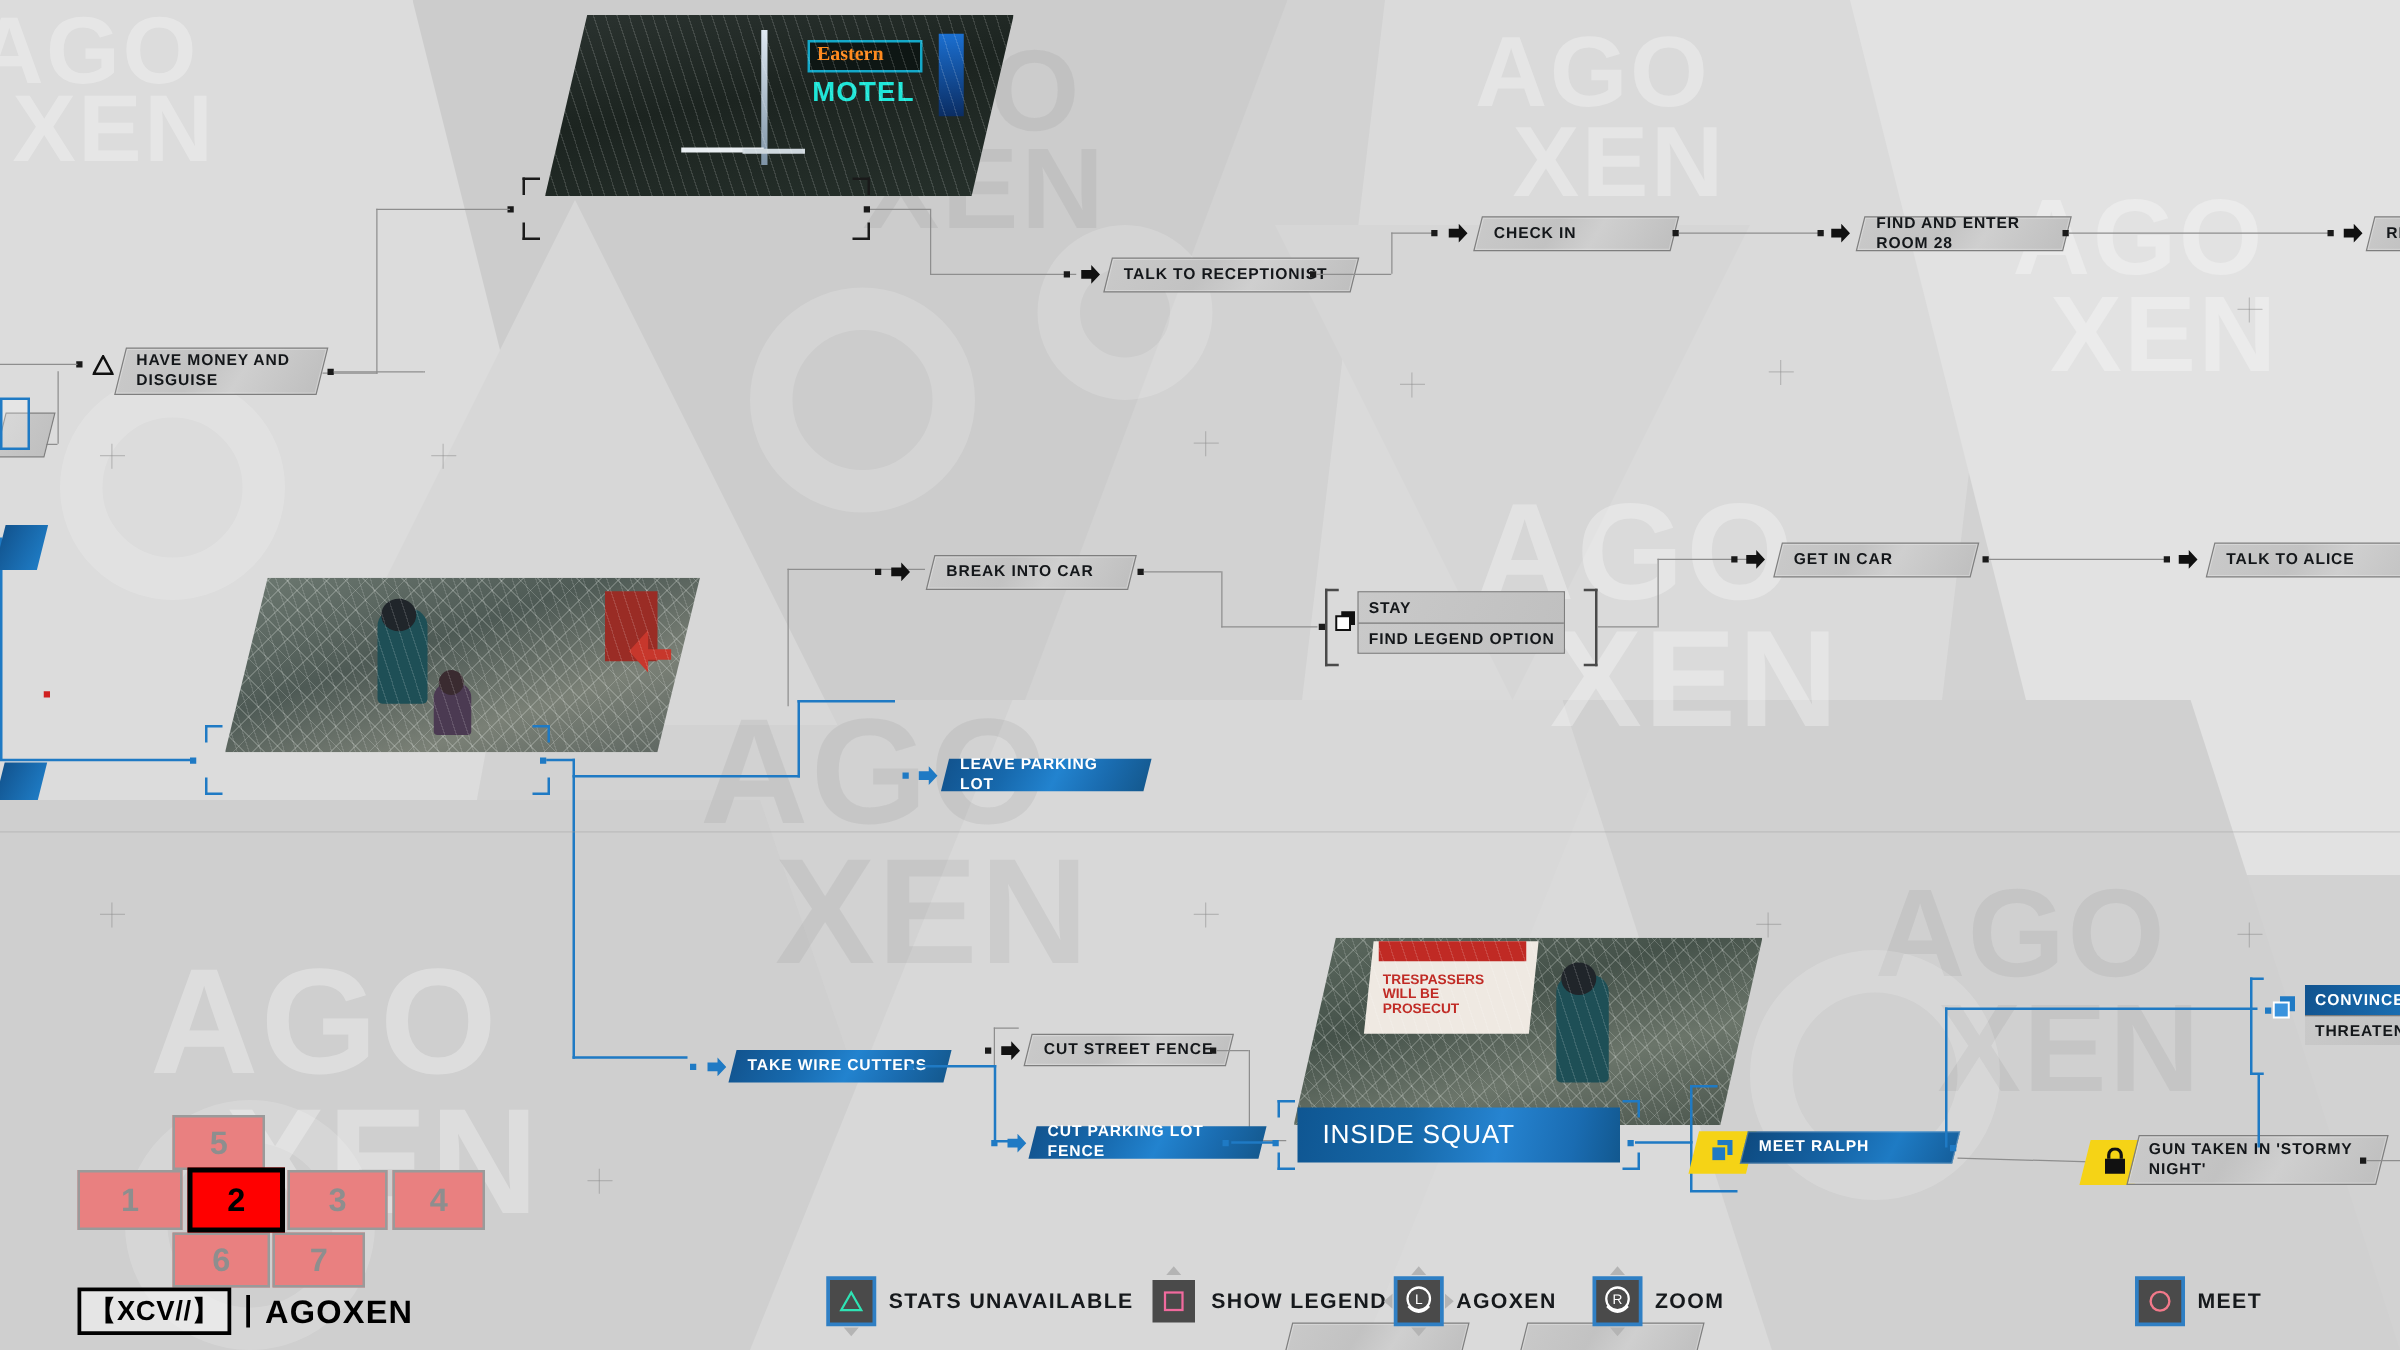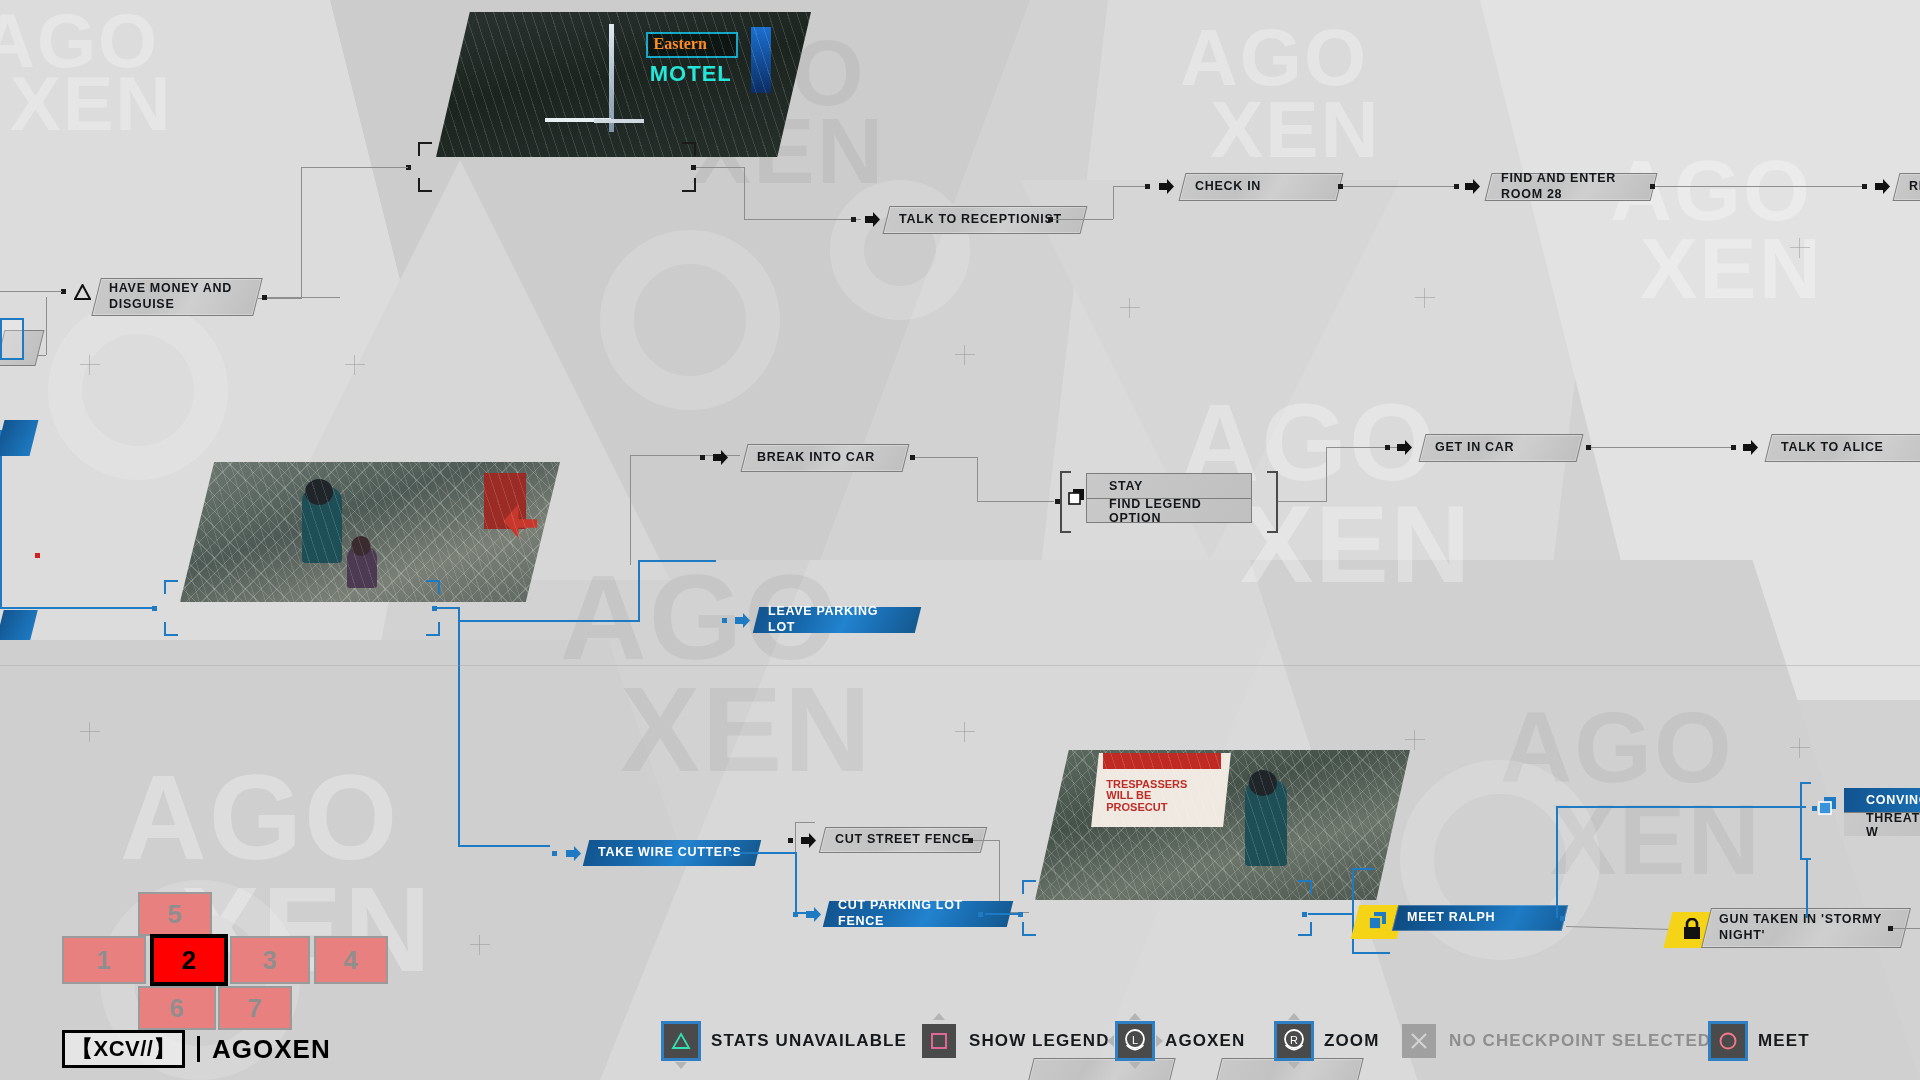--- a/index.html
+++ b/index.html
@@ -132,21 +132,21 @@
     background: repeating-linear-gradient(72deg, rgba(255,255,255,0.13) 0 1px, rgba(255,255,255,0) 1px 9px);
   }
 
   
   .cbrk { position: absolute; }
   .cbrk i { position:absolute; background:#4a4a4a; }
   .cbrk.blue i { background:#1f7ac4; }
 
   .choice-box { position:absolute; border:1px solid #7e7e7e; background:#bdbdbd; }
   .choice-box .row {
-    height: 24px; display:flex; align-items:center; padding-left:22px;
+    height: 24px; display:flex; align-items:center; padding-left:8px;
     font-size:12.5px; font-weight:700; letter-spacing:0.7px; color:#14171a;
     background: linear-gradient(110deg,#c9c9c9,#c0c0c0);
   }
   .choice-box .row + .row { border-top:1px solid #7e7e7e; }
 
   
   .mk { position:absolute; }
   .mk.tri svg, .mk.multi svg, .mk.lock svg { display:block; }
 
   
@@ -486,20 +486,23 @@
   <div class="thumb" style="left:1035px; top:750px; width:375px; height:150px;">
     <div class="img" style="background:linear-gradient(165deg,#5d6a60 0%,#45524a 35%,#6b756a 65%,#4a554d 100%);"></div>
     <div style="position:absolute; inset:0; background:repeating-linear-gradient(45deg, rgba(230,235,230,0.2) 0 1px, transparent 1px 11px), repeating-linear-gradient(-45deg, rgba(230,235,230,0.2) 0 1px, transparent 1px 11px);"></div>
     <div style="position:absolute; left:16%; top:2%; width:132px; height:74px; background:#efe9e2; transform:skewX(-6deg);"></div>
     <div style="position:absolute; left:18%; top:2%; width:118px; height:16px; background:#c02a24;"></div>
     <div style="position:absolute; left:19%; top:19%; font-size:11px; font-weight:700; color:#c02a24; line-height:1.05;">TRESPASSERS<br>WILL BE<br>PROSECUT</div>
     <div style="position:absolute; left:56%; top:20%; width:42px; height:86px; background:#1e4f56; border-radius:14px 14px 4px 4px;"></div>
     <div style="position:absolute; left:57%; top:13%; width:28px; height:26px; background:#20252a; border-radius:50%;"></div>
     <div class="rainfx"></div>
   </div>
+  <div class="scene blue" style="left:1038px; top:886px; width:258px; height:44px;">
+    <span>INSIDE SQUAT</span>
+  </div>
   <div class="brk blue" style="left:1022px; top:880px; width:290px; height:56px;">
     <i style="left:0;top:0;width:14px;height:2px;"></i>
       <i style="left:0;top:0;width:2px;height:14px;"></i>
     <i style="right:0;top:0;width:14px;height:2px;"></i>
       <i style="right:0;top:0;width:2px;height:14px;"></i>
     <i style="left:0;bottom:0;width:14px;height:2px;"></i>
       <i style="left:0;bottom:0;width:2px;height:14px;"></i>
     <i style="right:0;bottom:0;width:14px;height:2px;"></i>
       <i style="right:0;bottom:0;width:2px;height:14px;"></i>
   </div>
@@ -606,28 +609,20 @@
           <circle cx="12" cy="11" r="9" fill="none" stroke="#fff" stroke-width="1.8"></circle>
           <path d="M3.6 17 Q12 26 20.4 17" fill="none" stroke="#fff" stroke-width="1.8"></path>
           <text x="12" y="15.5" font-size="11" fill="#fff" text-anchor="middle" font-family="Liberation Sans, sans-serif">R</text>
         </svg>
         <i class="caret caret-up"></i>
           <i class="caret caret-dn"></i>
       </div>
       <div class="lbl">ZOOM</div>
     </div>
 
-    <div class="ctrl dim" style="left:1388px;">
-      <div class="btn btn-dim">
-        <svg width="20" height="20" viewBox="0 0 20 20">
-          <path d="M3 3 L17 17 M17 3 L3 17" fill="none" stroke="#d2d2d2" stroke-width="2.2"></path>
-        </svg>
-      </div>
-      <div class="lbl">NO CHECKPOINT SELECTED</div>
-    </div>
 
     <div class="ctrl" style="left:1697px;">
       <div class="btn btn-ps btn-sel">
         <svg width="20" height="20" viewBox="0 0 20 20">
             <circle cx="10" cy="10" r="7.5" fill="none" stroke="#f2798a" stroke-width="1.9"></circle>
           </svg>
       </div>
       <div class="lbl">MEET</div>
     </div>
   </div>

